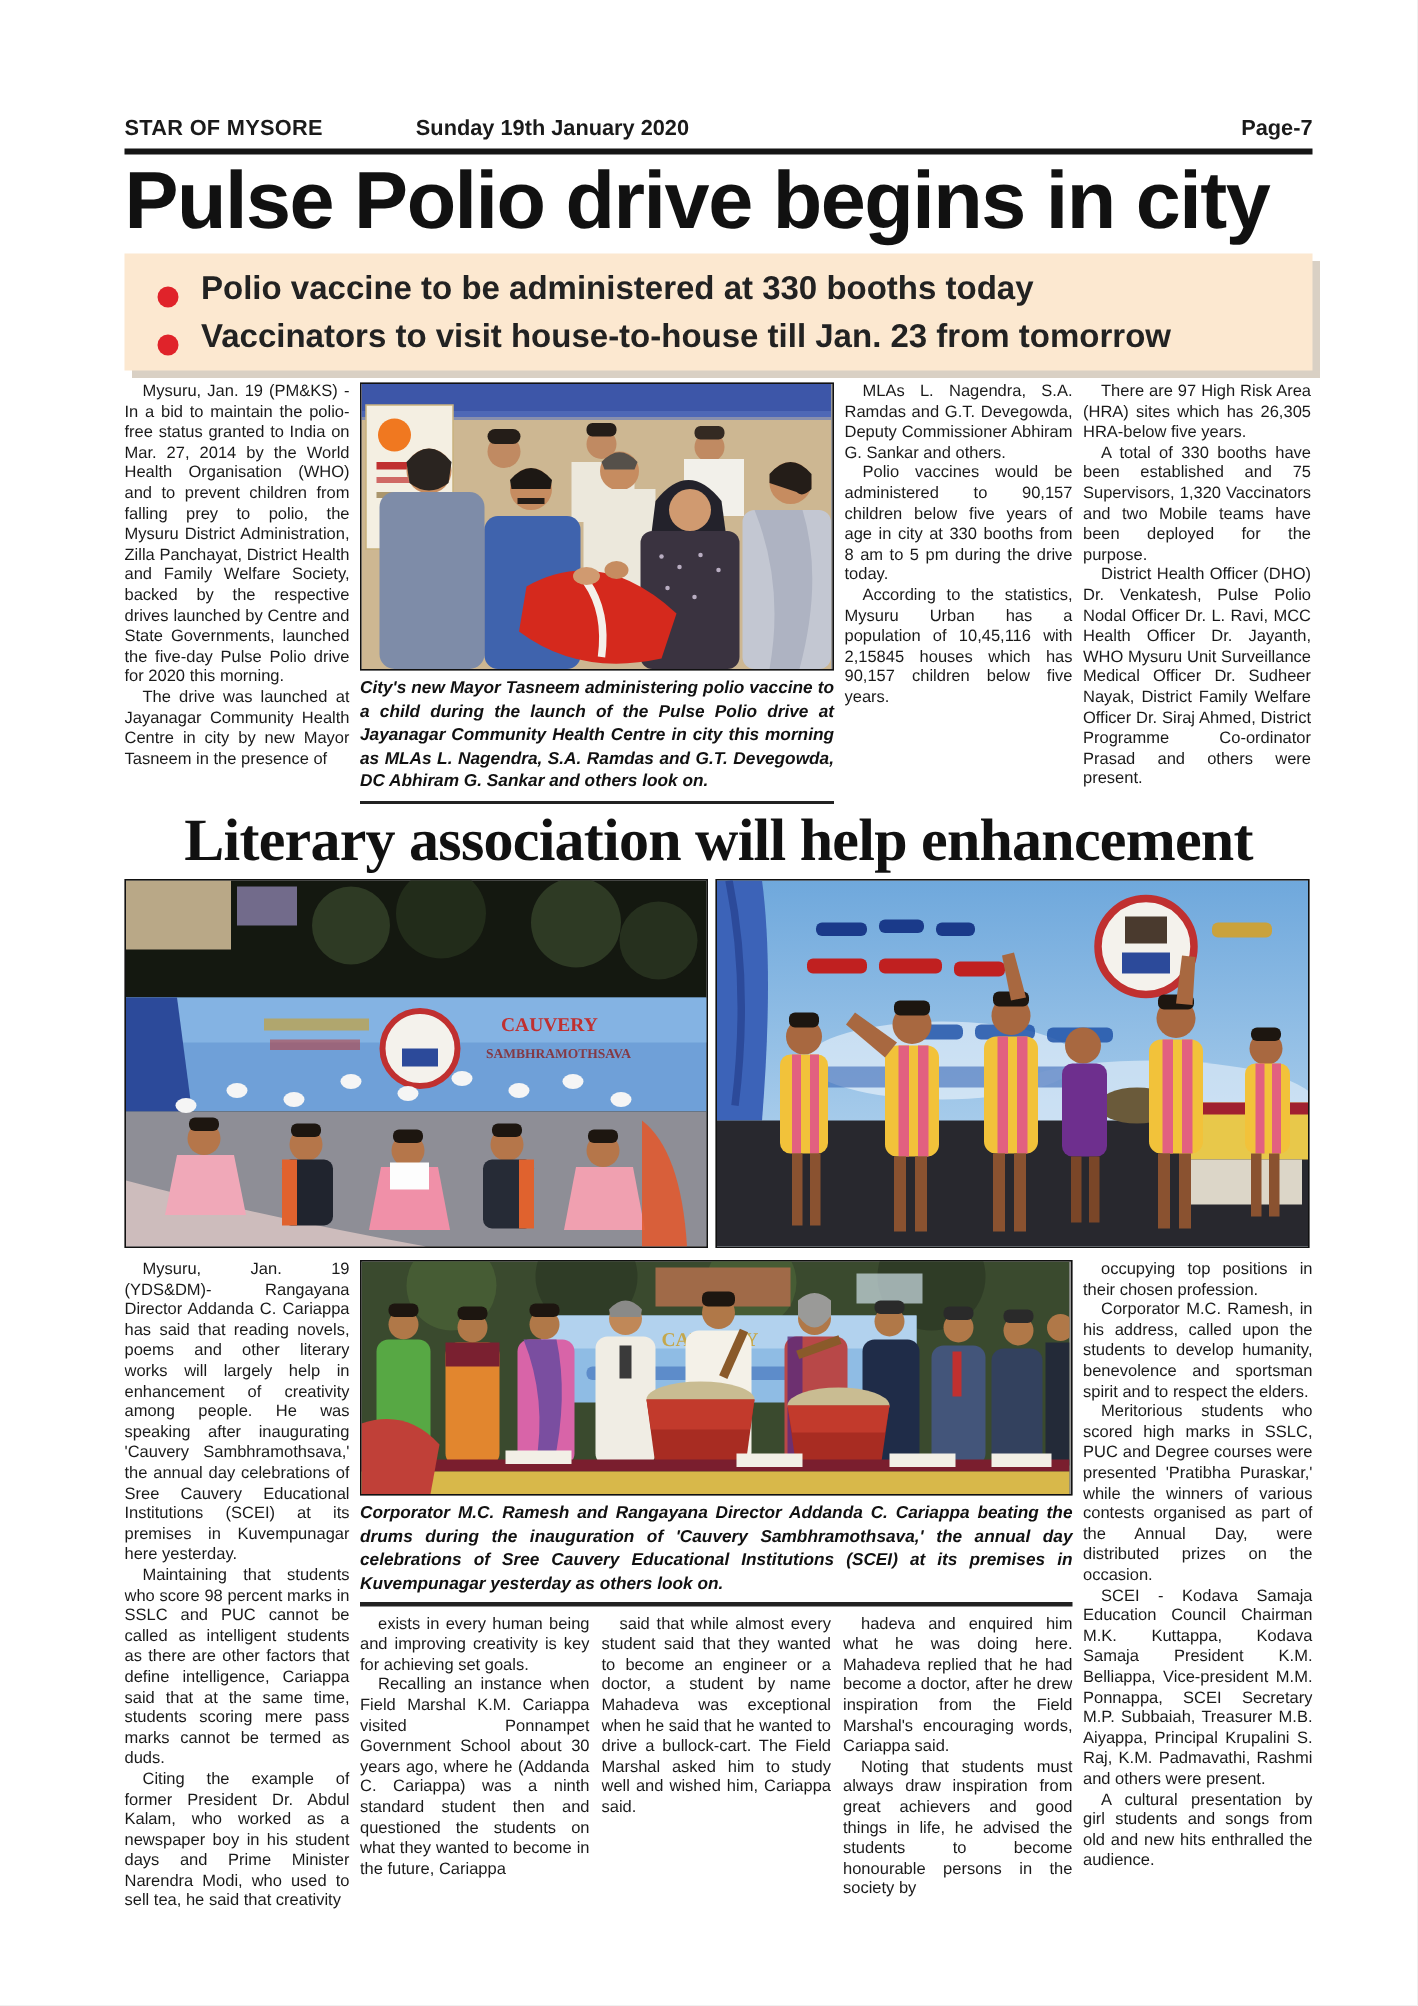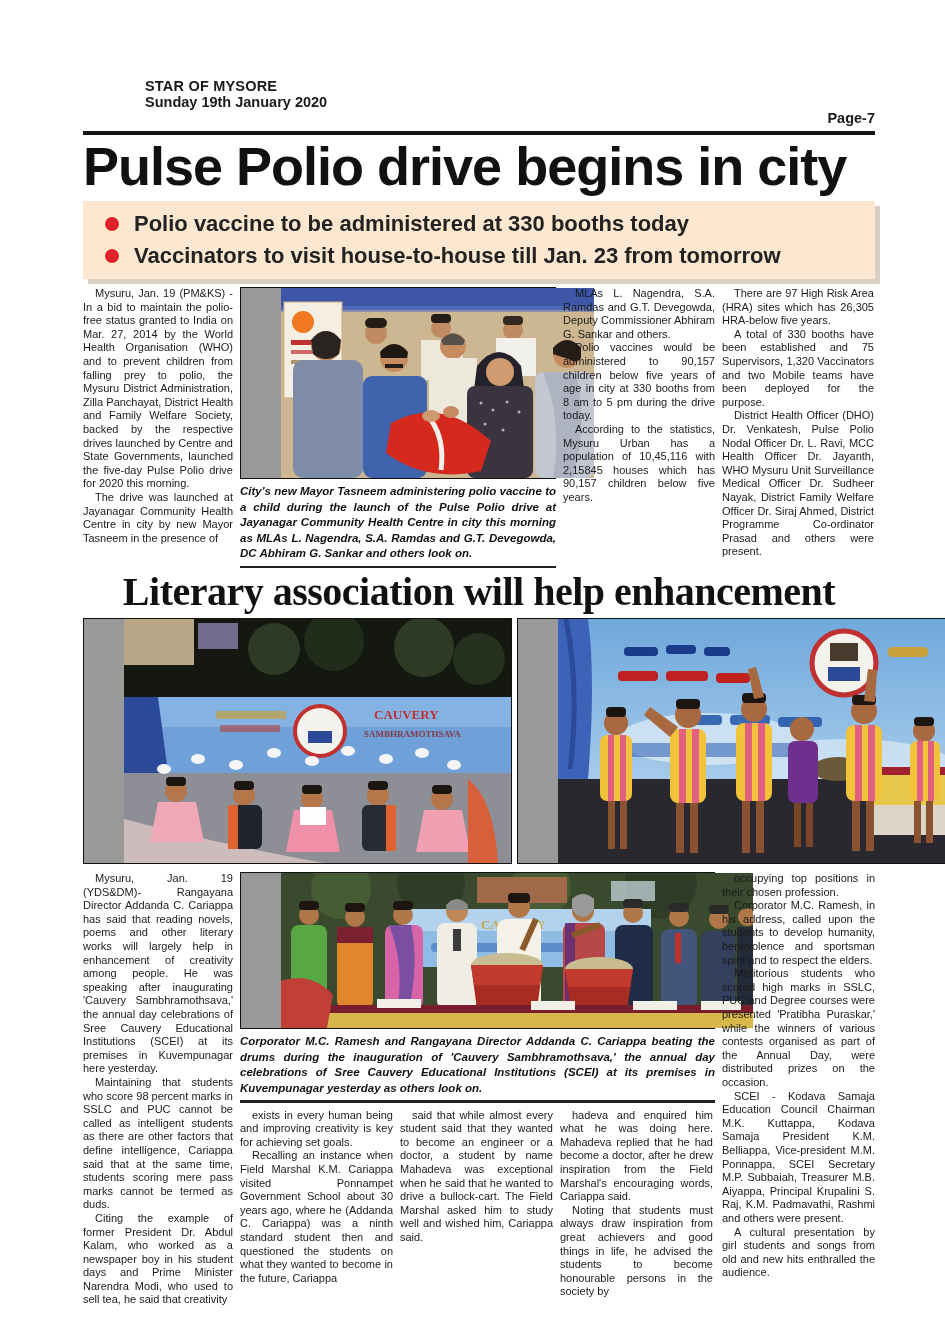--- a/index.html
+++ b/index.html
@@ -2,58 +2,58 @@
 <html><head>
 <meta charset="utf-8">
 <style>
   html,body{margin:0;padding:0;background:#e8e8e8;}
   .page{position:relative;width:945px;height:1337px;background:#ffffff;margin:0 auto;
         font-family:"Liberation Sans",sans-serif;color:#1a1a1a;overflow:hidden;}
   .content{position:absolute;left:83px;top:78px;width:792px;}
 
   
   .masthead{display:flex;align-items:baseline;font-weight:bold;font-size:14.5px;
-            padding-bottom:5px;border-bottom:4px solid #151515;flex-direction:column;}
+            padding-bottom:5px;border-bottom:4px solid #151515;}
   .masthead .pub{letter-spacing:.2px;}
   .masthead .date{margin-left:62px;}
   .masthead .pageno{margin-left:auto;}
 
   
   .headline1{font-size:54px;font-weight:bold;letter-spacing:-1px;line-height:1.02;
              margin-top:4px;white-space:nowrap;color:#111;}
 
   
   .bulletbox{margin-top:7px;background:#fce8d0;padding:9px 18px 10px 22px;
              box-shadow:5px 5px 0 rgba(170,150,125,.45);}
-  .bulletline{display:flex;align-items:center;font-size:22px;font-weight:bold;line-height:27px;color:#222;}
+  .bulletline{display:flex;align-items:flex-end;font-size:22px;font-weight:bold;line-height:27px;color:#222;}
   .bulletline + .bulletline{margin-top:5px;}
   .dot{width:14px;height:14px;border-radius:50%;background:#e0232a;margin-right:15px;flex:0 0 auto;}
 
   
   .cols{display:flex;gap:7px;margin-top:8px;}
   .bodycol{font-size:11px;line-height:13.6px;text-align:justify;overflow:hidden;}
   .bodycol p{margin:0;text-indent:12px;}
   .a1col{width:150px;height:282px;}
   .a1col.wide{width:152px;}
 
-  .photobox{border:1.5px solid #111;line-height:0;background:#999;padding-left:40px;}
+  .photobox{border:1.5px solid #111;line-height:0;background:#999;}
   .caption{font-size:11.5px;line-height:15.5px;font-weight:bold;font-style:italic;
            text-align:justify;margin-top:5px;color:#111;}
   .caprule{height:2.5px;background:#222;margin-top:4px;}
 
   
   .headline2{font-family:"Liberation Serif",serif;font-weight:bold;text-align:center;
              font-size:40px;line-height:40px;letter-spacing:-.5px;margin-top:3px;color:#111;}
 
   .photorow{display:flex;gap:5px;margin-top:6px;}
 
   .a2col{width:150px;height:438px;}
   .a2col.right{width:153px;}
   .midcol{width:475px;}
-  .innercols{display:flex;gap:7px;margin-top:6px;}
+  .innercols{display:flex;gap:7px;margin-top:6px;justify-content:space-between;}
   .innercol{width:153px;height:214px;}
 </style>
 </head>
 <body>
 
 <div class="page">
   <div class="content">
 
     <div class="masthead">
       <span class="pub">STAR OF MYSORE</span>

